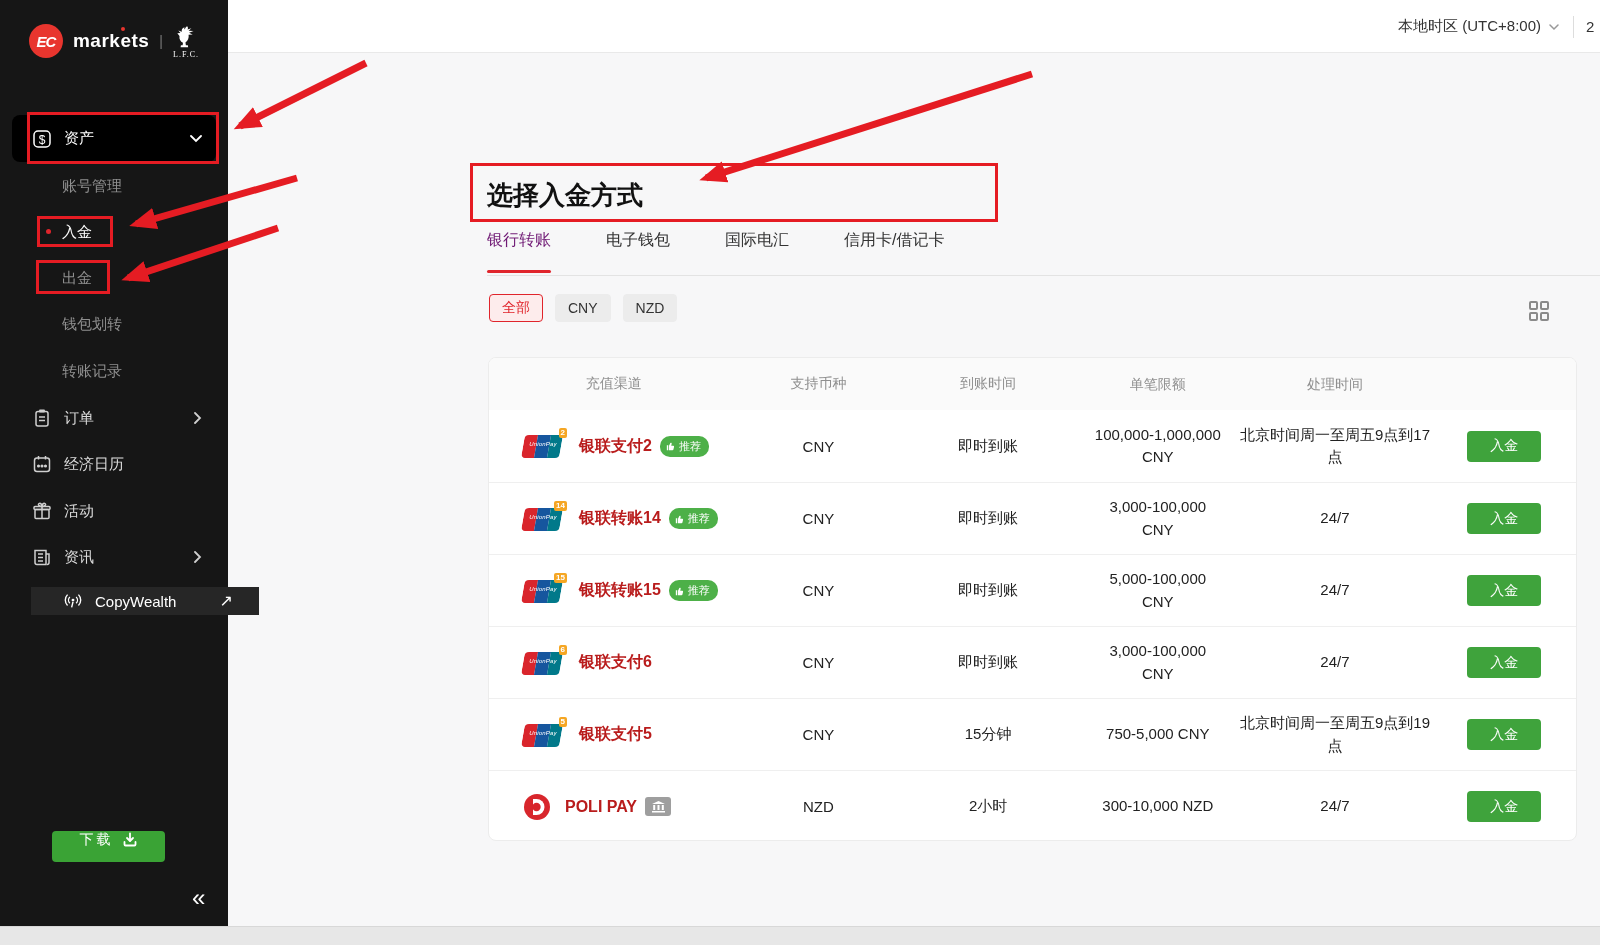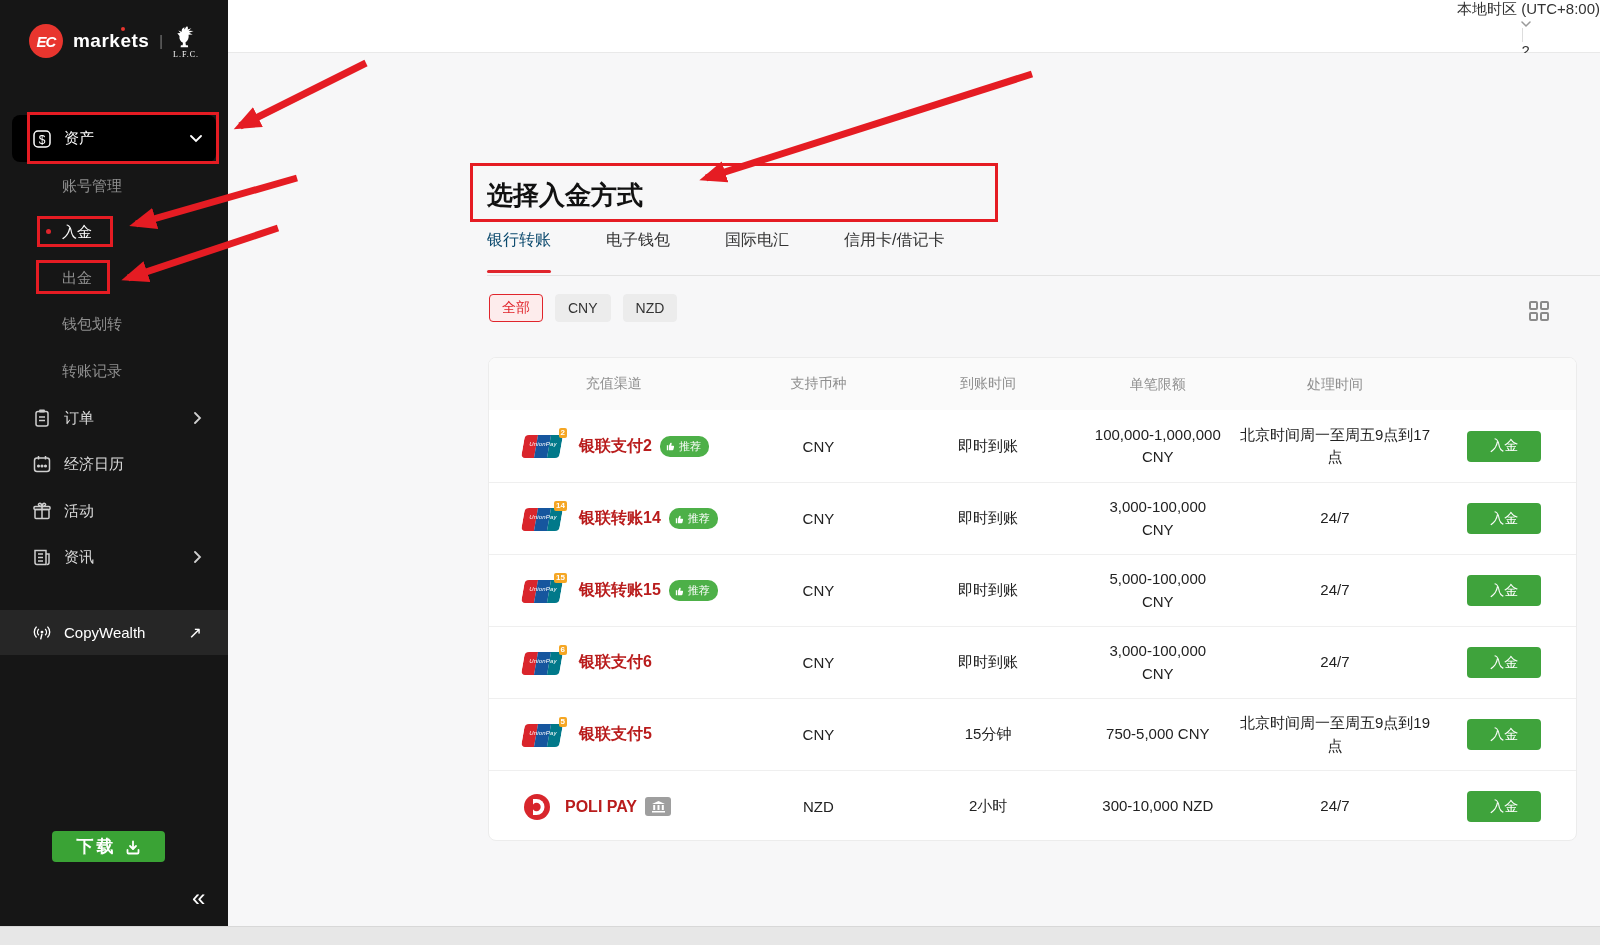--- a/index.html
+++ b/index.html
@@ -23,39 +23,39 @@
   .lfc .lfc-txt { font-size:8px; letter-spacing:1px; color:#fff; font-family:"Liberation Serif","DejaVu Serif",serif; }
 
   .nav-item { position:absolute; left:0; width:228px; display:flex; align-items:center; color:#dcdcdc; font-size:15px; cursor:pointer; }
   .nav-item .ic { width:20px; height:20px; margin-left:32px; margin-right:12px; display:flex; align-items:center; justify-content:center; }
   .nav-item .chev { margin-left:auto; margin-right:26px; line-height:0; }
   .nav-active-bg { position:absolute; left:12px; top:115px; width:204px; height:47px; background:#000; border-radius:8px; }
   .sub-item { position:absolute; left:62px; color:#8f8f8f; font-size:15px; cursor:pointer; }
   .sub-item.on { color:#fff; }
   .red-dot { position:absolute; left:-16px; top:6px; width:5px; height:5px; border-radius:50%; background:#e0252c; }
   .copywealth { background:#262626; }
-  .dl-btn { position:absolute; left:52px; top:831px; width:113px; height:31px; background:#3aa335; border:none; border-radius:4px; color:#fff; font-size:17px; display:flex; align-items:center; justify-content:center; gap:8px; cursor:pointer; letter-spacing:3px;font-weight:bold; }
+  .dl-btn { position:absolute; left:52px; top:831px; width:113px; height:31px; background:#3aa335; border:none; border-radius:4px; color:#fff; font-size:14px; display:flex; align-items:flex-start; justify-content:center; gap:8px; cursor:pointer; letter-spacing:3px; }
   .collapse { position:absolute; left:192px; top:884px; color:#fff; font-size:24px; cursor:pointer; }
 
   
   .ann { position:absolute; left:24px; top:0; height:53px; display:flex; align-items:center; gap:10px; }
   .ham { display:flex; flex-direction:column; gap:4px; }
   .ham i { width:22px; height:2.6px; background:#2f9e44; border-radius:2px; }
   .ann-text { color:#4a4a4a; font-size:15px; }
-  .tz-group { position:absolute; right:0; top:0; height:53px; display:flex; align-items:center;flex-direction:column; }
+  .tz-group { position:absolute; right:0; top:0; height:53px; display:flex; align-items:center; }
   .tz-label { color:#333; font-size:15px; }
   .tz-caret { color:#999; margin:2px 14px 0 8px; line-height:0; }
   .tz-div { width:1px; height:22px; background:#ddd; margin-right:12px; }
   .clock-partial { color:#333; font-size:15px; width:14px; overflow:hidden; }
 
   
   .page-title { position:absolute; left:259px; top:124px; font-size:26px; font-weight:bold; color:#111; }
   .tabs { position:absolute; left:259px; top:176px; display:flex; gap:55px; }
   .tab { font-size:16px; color:#333; padding-bottom:22px; cursor:pointer; position:relative; }
-  .tab.active { color:#0c4a6e; }
+  .tab.active { color:#701a75; }
   .tab.active::after { content:""; position:absolute; left:0; bottom:0; width:100%; height:3px; background:#e0252c; border-radius:2px; }
   .tab-border { position:absolute; left:259px; top:221px; width:1113px; height:1px; background:#e3e3e3; }
   .chips { position:absolute; left:261px; top:240px; display:flex; gap:12px; }
   .chip { height:28px; padding:0 12px; display:flex; align-items:center; font-size:14px; border-radius:4px; background:#ececec; color:#333; border:1px solid #ececec; cursor:pointer; }
   .chip.active { background:#fdecec; color:#e0252c; border-color:#e0252c; }
   .grid-icon { position:absolute; left:1300px; top:246px; cursor:pointer; line-height:0; }
 
   
   .card { position:absolute; left:260px; top:303px; width:1089px; height:484px; background:#fff; border:1px solid #ececec; border-radius:8px; overflow:hidden; }
   .trow { display:flex; align-items:center; width:100%; }
@@ -183,21 +183,21 @@
         </svg>
     </span>
     <span>资讯</span>
     <span class="chev">
       <svg width="8" height="12" viewBox="0 0 8 12">
           <polyline points="1,1 6,6 1,11" fill="none" stroke="#cfcfcf" stroke-width="1.8" stroke-linecap="round"></polyline>
         </svg>
     </span>
   </div>
 
-  <div class="nav-item copywealth" style="top:610px;height:45px;">
+  <div class="nav-item copywealth" style="top:587px;height:28px;margin-left:31px;">
     <span class="ic">
       <svg width="22" height="20" viewBox="0 0 22 20" fill="none" stroke="#fff" stroke-width="1.5">
           <circle cx="11" cy="9" r="1.6" fill="#fff" stroke="none"></circle>
           <path d="M7.5 12.5a5 5 0 0 1 0-7"></path>
           <path d="M14.5 5.5a5 5 0 0 1 0 7"></path>
           <path d="M5 15a8.5 8.5 0 0 1 0-12"></path>
           <path d="M17 3a8.5 8.5 0 0 1 0 12"></path>
           <line x1="11" y1="11" x2="9.5" y2="17"></line>
         </svg>
     </span>

